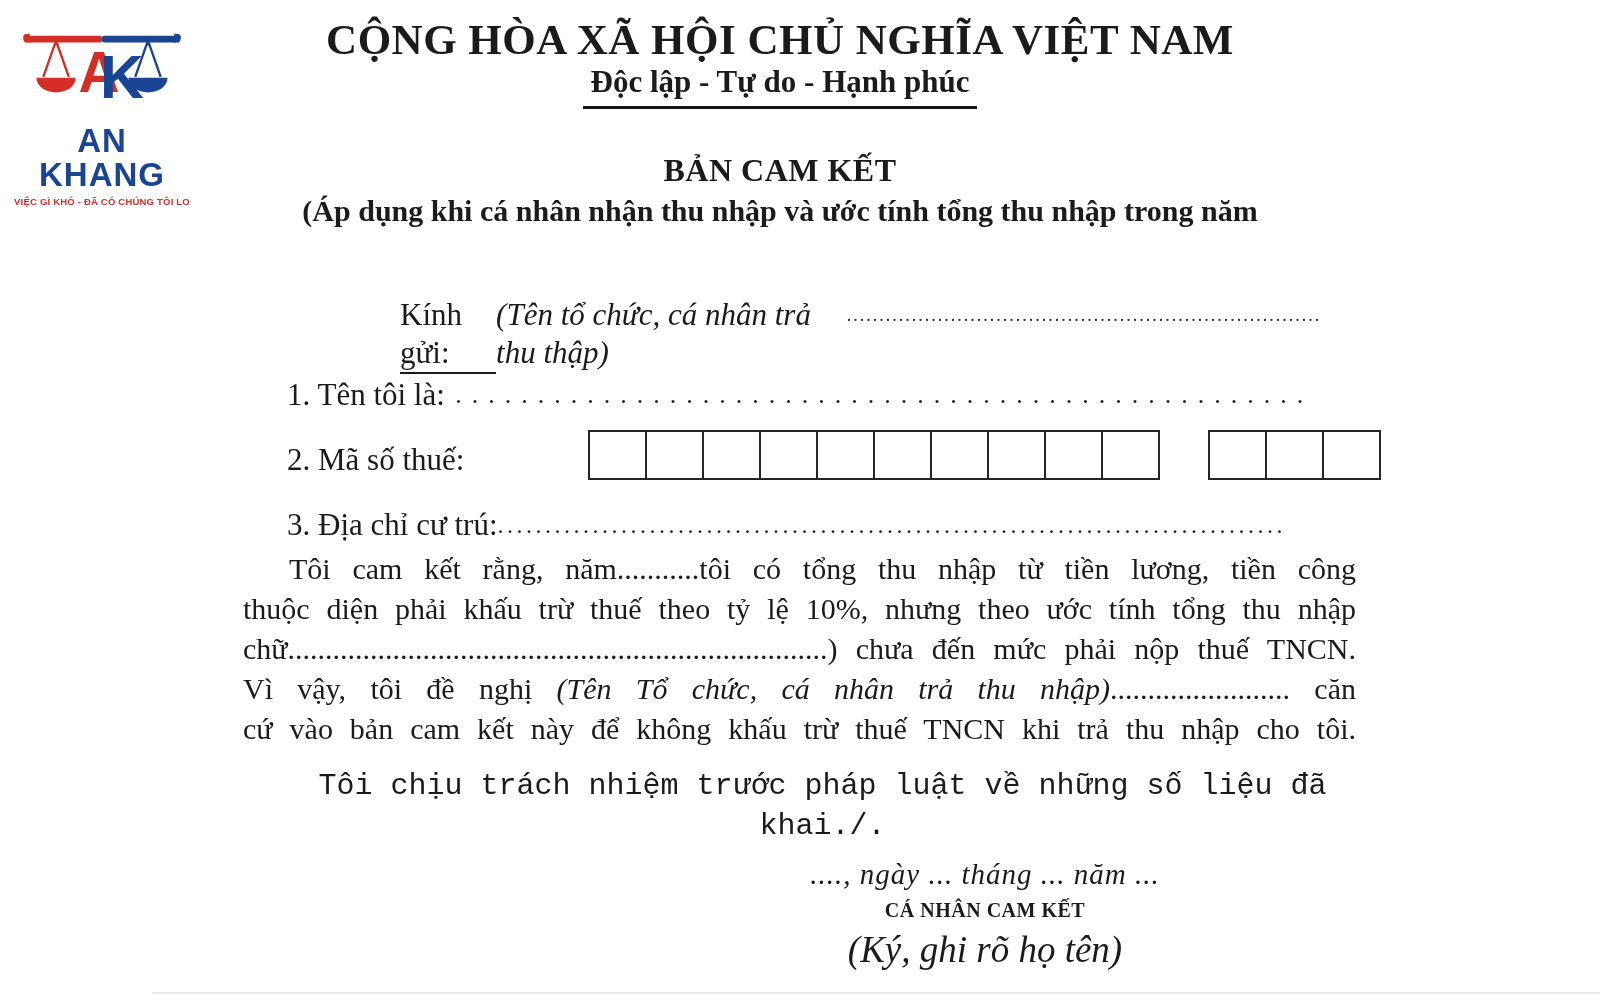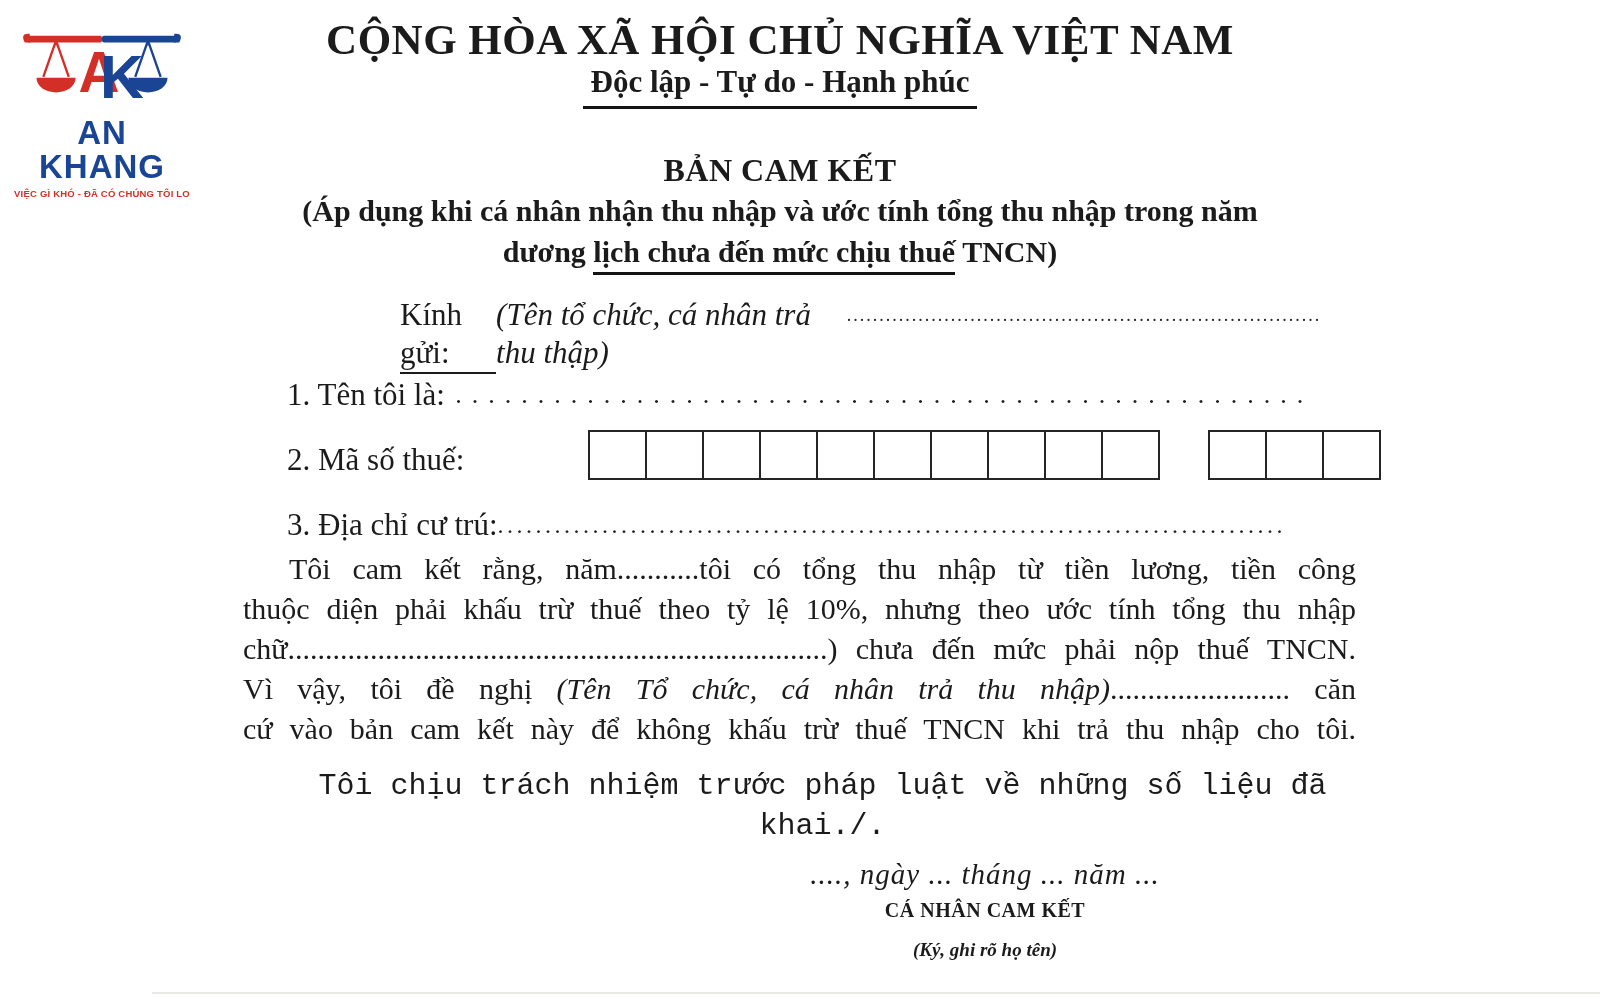--- a/index.html
+++ b/index.html
@@ -5,21 +5,21 @@
   html,body{margin:0;padding:0;}
   body{
     width:1600px;height:1000px;background:#ffffff;position:relative;overflow:hidden;
     font-family:"Liberation Serif","DejaVu Serif",serif;color:#1b1b1b;
   }
   .abs{position:absolute;}
 
   
   .logo{left:14px;top:24px;width:176px;text-align:center;font-family:"Liberation Sans","DejaVu Sans",sans-serif;}
   .logo svg{display:block;margin:0 auto;}
-  .logo-name{font-weight:bold;font-size:33px;letter-spacing:1px;color:#1a4494;line-height:34px;margin-top:4px;}
+  .logo-name{font-weight:bold;font-size:33px;letter-spacing:1px;color:#1a4494;line-height:34px;margin-top:12px;}
   .logo-tagline{font-weight:bold;font-size:9.5px;color:#d42f27;margin-top:4px;white-space:nowrap;letter-spacing:.2px;}
 
   
   .hdr{left:180px;top:20px;width:1200px;text-align:center;}
   .hdr-national{font-size:43px;font-weight:bold;line-height:40px;letter-spacing:.5px;}
   .hdr-motto{display:inline-block;font-size:31px;font-weight:bold;line-height:36px;margin-top:4px;
              border-bottom:3px solid #141414;padding:0 8px 6px 8px;}
 
   
   .title-blk{left:180px;top:151px;width:1200px;text-align:center;}
@@ -54,21 +54,21 @@
   
   .body-blk{left:243px;top:549px;width:1113px;font-size:30px;line-height:40px;}
   .jline{text-align:justify;text-align-last:justify;}
   .ind{padding-left:46px;}
   .closing{margin-top:17px;text-align:center;font-family:Liberation Mono, monospace;}
 
   
   .sig{left:705px;top:856px;width:560px;text-align:center;}
   .sig-date{font-style:italic;font-size:29px;line-height:36px;letter-spacing:1px;}
   .sig-title{font-weight:bold;font-size:20px;line-height:37px;letter-spacing:.5px;}
-  .sig-note{font-style:italic;font-size:19px;line-height:38px;margin-top:2px;font-weight:bold;}
+  .sig-note{font-style:italic;font-size:37px;line-height:38px;margin-top:2px;}
 
   .photo-edge{left:152px;right:0;top:992px;height:2px;background:#e9e9e6;}
 </style>
 </head>
 <body>
 
 <div class="abs logo">
   <span>
     <svg width="168" height="88" viewBox="0 0 170 90" aria-hidden="true">
 
@@ -94,21 +94,20 @@
 </div>
 
 <div class="abs hdr">
   <div class="hdr-national">CỘNG HÒA XÃ HỘI CHỦ NGHĨA VIỆT NAM</div>
   <div><span class="hdr-motto">Độc lập - Tự do - Hạnh phúc</span></div>
 </div>
 
 <div class="abs title-blk">
   <div class="title-main">BẢN CAM KẾT</div>
   <div class="title-sub">(Áp dụng khi cá nhân nhận thu nhập và ước tính tổng thu nhập trong năm</div>
-  <div class="title-sub"><span>dương </span><span class="sub-underline">lịch chưa đến mức chịu thuế</span><span> TNCN)</span></div>
 </div>
 
 <div class="abs recipient">
   <span class="recipient-label">Kính gửi:</span>
     <span class="it"> (Tên tổ chức, cá nhân trả thu thập)</span>
   <span class="leader dots-tiny">..........................................................................................</span>
 </div>
 
 <div class="abs field field-name">
   <span class="field-label">1. Tên tôi là:</span>

